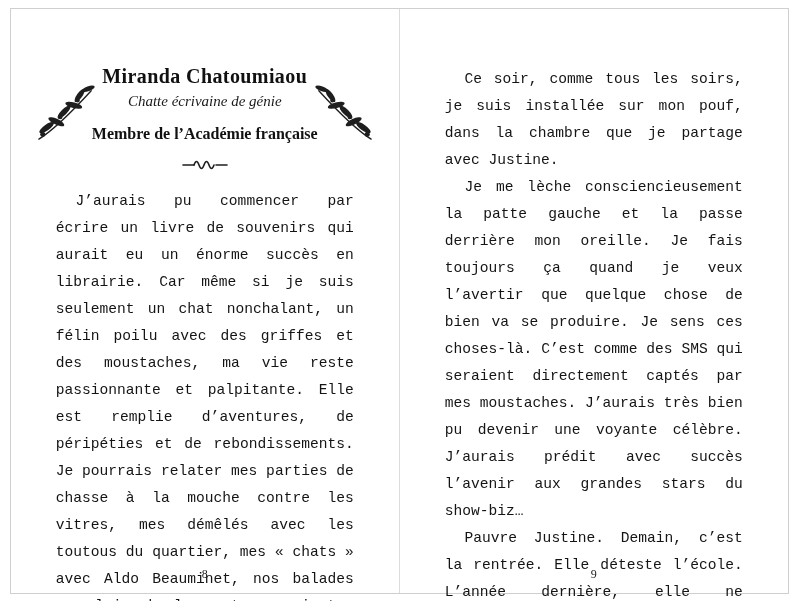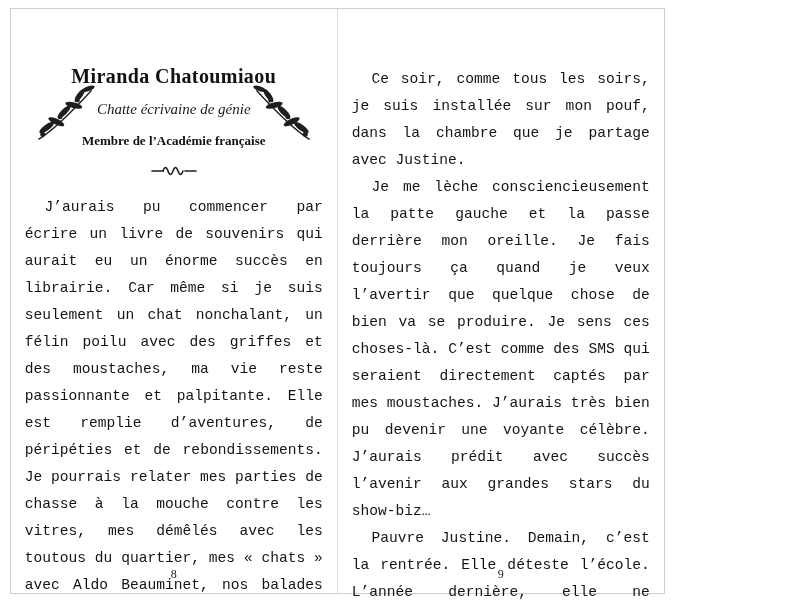--- a/index.html
+++ b/index.html
@@ -5,35 +5,35 @@
   * { margin:0; padding:0; box-sizing:border-box; }
   html,body { background:#ffffff; }
   body {
     width:798px; height:601px;
     position:relative; overflow:hidden;
     font-family:"Liberation Serif", serif;
     color:#161616;
   }
   .spread {
     position:absolute; left:10px; top:8px;
-    width:655px; height:586px;
+    width:779px; height:586px;
     border:1px solid #cfcfcf;
     background:#ffffff;
     display:flex;
   }
   .page { position:relative; width:50%; height:100%; background:#fff; }
   .page-left { border-right:1px solid #dcdcdc; }
 
   
   .chapter-header { position:relative; margin-top:56px; text-align:center; }
   .chapter-title {
     font-size:20px; font-weight:bold; letter-spacing:0.4px; color:#111;
   }
-  .chapter-subtitle { font-style:italic; font-size:15px; margin-top:13px; color:#1a1a1a; }
-  .chapter-affiliation { font-weight:bold; font-size:13px; margin-top:15px; color:#111; }
+  .chapter-subtitle { font-style:italic; font-size:15px; margin-top:5px; color:#1a1a1a; }
+  .chapter-affiliation { font-weight:bold; font-size:16px; margin-top:15px; color:#111; }
 
   .branch { position:absolute; top:14px; width:62px; height:68px; }
   .branch-left  { left:24px; }
   .branch-right { right:24px; transform:scaleX(-1); }
 
   .divider { text-align:center; margin-top:15px; height:16px; }
 
   
   .body-text {
     margin:14px auto 0; width:298px;

